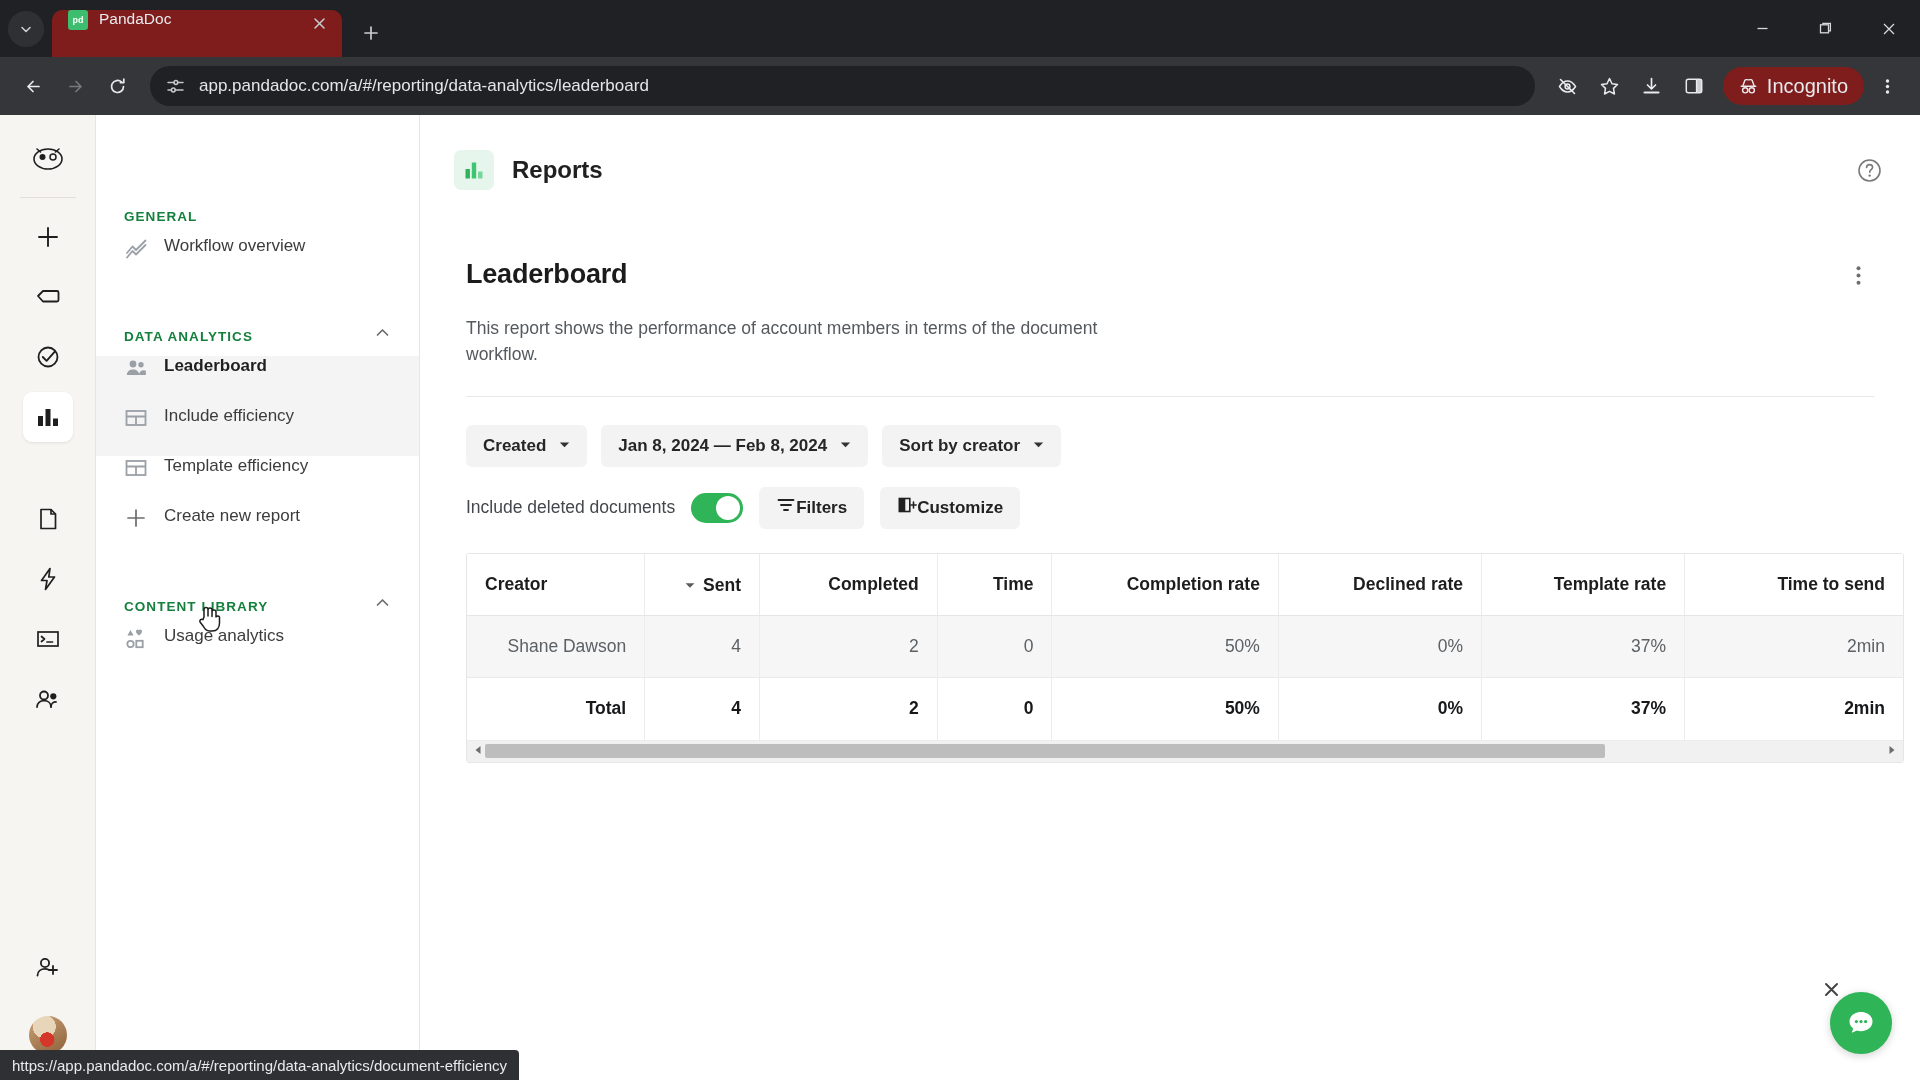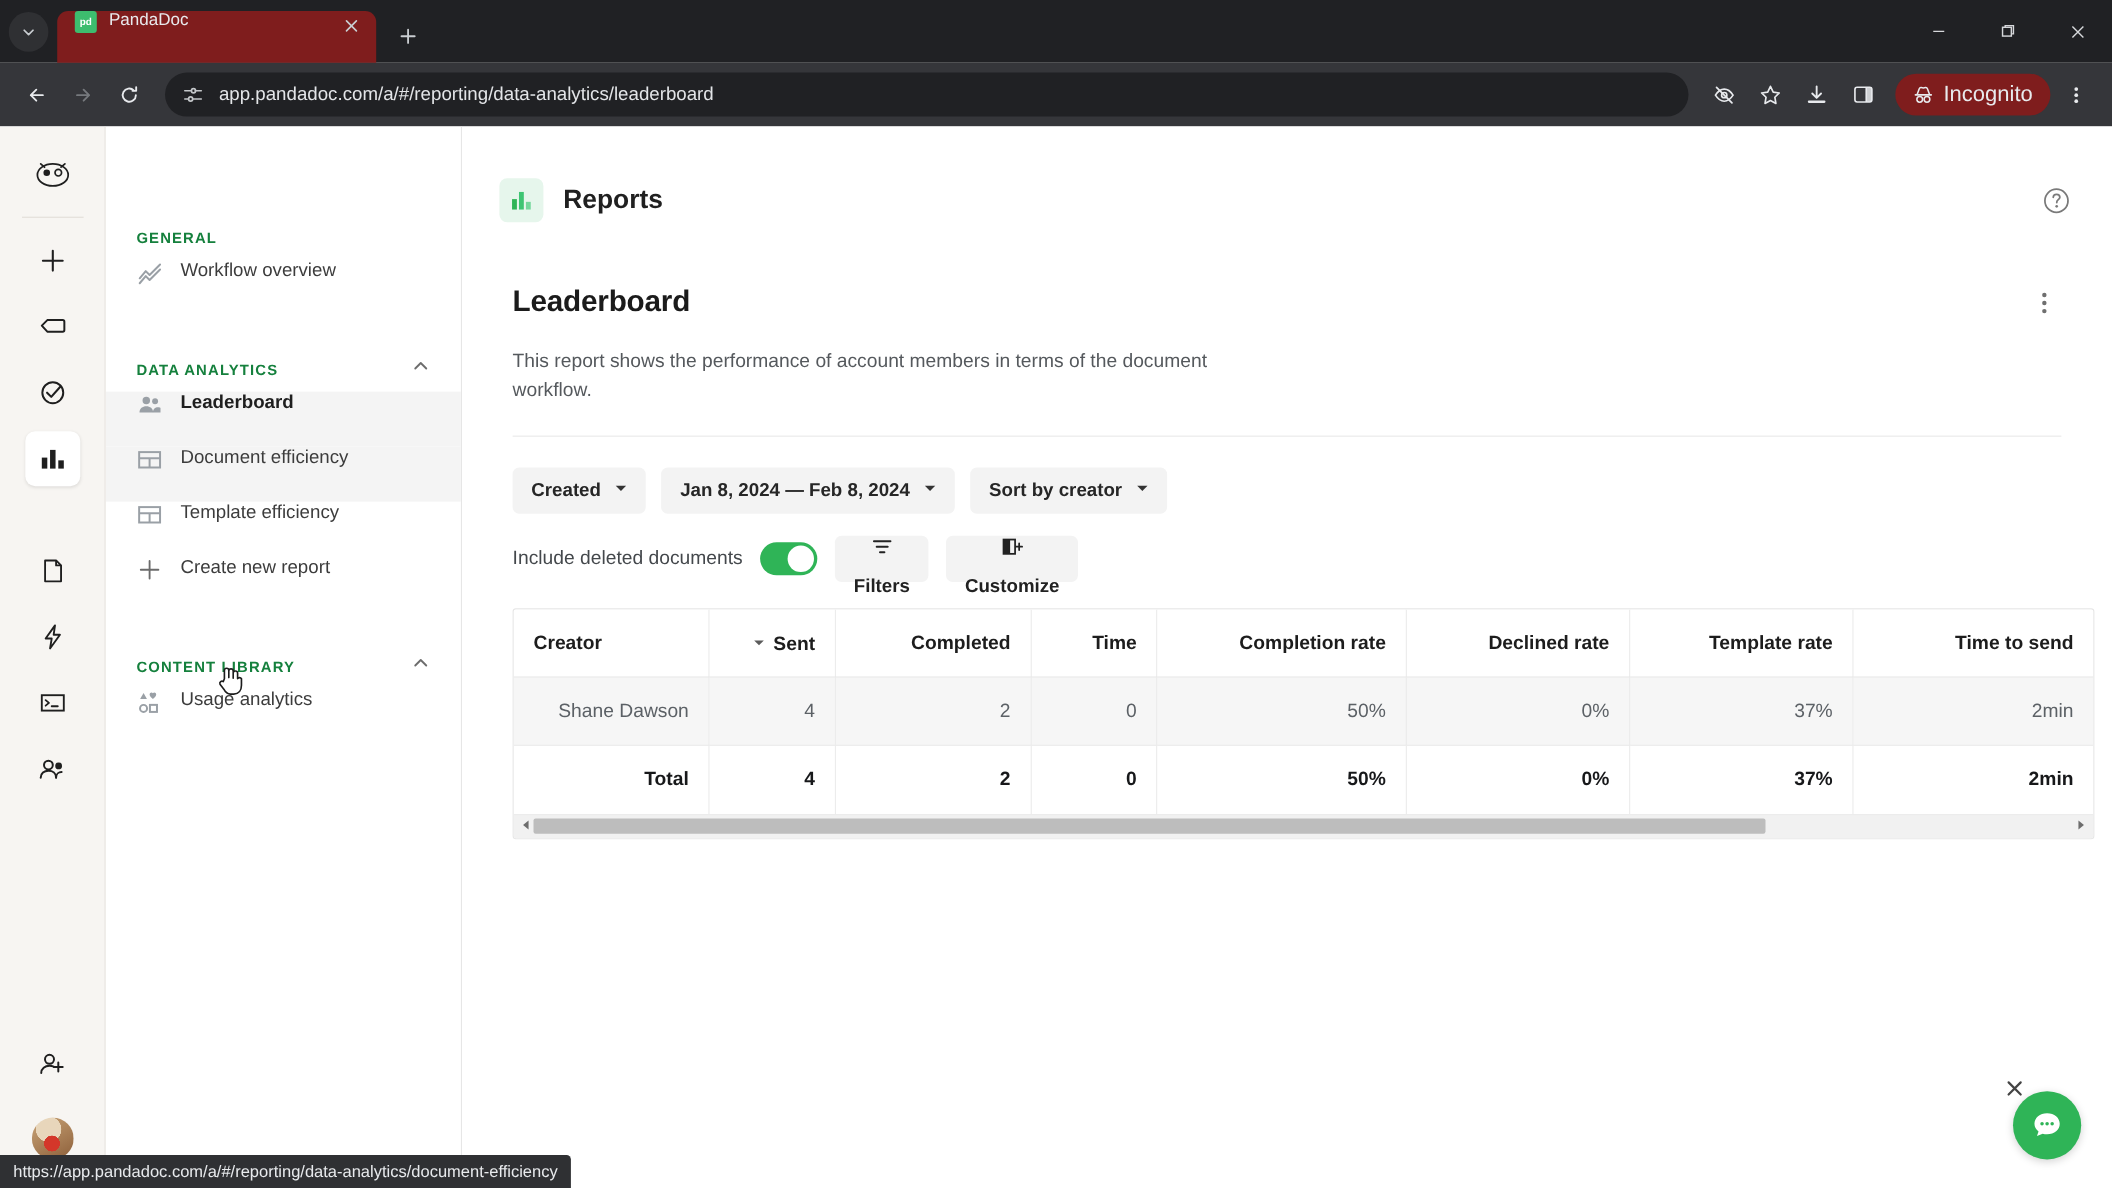--- a/index.html
+++ b/index.html
@@ -121,21 +121,21 @@
   }
   .nav-item .nicon { width: 24px; height: 24px; display: flex; align-items: center; justify-content: center; color: #9aa0a6; flex: 0 0 24px; }
   .nav-item.active { background: #f4f4f4; font-weight: bold; color: #1f1f1f; }
   .nav-item.hovered { background: #f4f4f4; }
   .nav-item.plain .nicon { color: #6b6b6b; }
 
   
   .main { flex: 1; position: relative; overflow: hidden; background: #fff; }
   .app-header {
     height: 94px; display: flex; align-items: center; padding: 16px 34px 0 0;
-    position: absolute; top: 12px; left: 0; right: 0; justify-content: flex-end;
+    position: absolute; top: 0; left: 0; right: 0; justify-content: flex-end;
   }
   .app-header-inner { display: flex; align-items: center; gap: 18px; padding-left: 34px; }
   .reports-icon {
     width: 40px; height: 40px; border-radius: 7px; background: #e6f6ec;
     display: flex; align-items: center; justify-content: center; flex: 0 0 40px;
   }
   .app-title { font-size: 24px; font-weight: bold; color: #202020; }
   .help-btn {
     margin-left: auto; width: 34px; height: 34px; color: #7a7a7a; cursor: pointer;
     display: flex; align-items: center; justify-content: center;
@@ -167,22 +167,22 @@
   .toggle {
     width: 52px; height: 30px; border-radius: 15px; background: #2fb457;
     position: relative; cursor: pointer; flex: 0 0 52px;
   }
   .toggle .knob {
     position: absolute; width: 24px; height: 24px; border-radius: 50%;
     background: #fff; top: 3px; right: 3px;
   }
   .btn-ghost {
     height: 42px; background: #f3f3f3; border-radius: 6px; display: flex;
-    align-items: center; gap: 11px; padding: 0 17px; font-size: 17px;
-    color: #222; font-weight: bold; cursor: pointer; flex-direction: column;
+    align-items: center; padding: 0 17px; font-size: 17px;
+    color: #222; font-weight: bold; cursor: pointer;
   }
 
   
   .table-wrap { margin-top: 24px; border: 1px solid #e6e6e6; border-radius: 3px; overflow: hidden; width: 1438px; }
   table { border-collapse: collapse; width: 100%; table-layout: fixed; }
   th, td {
     height: 62px; font-size: 17.5px; padding: 0 18px; border-right: 1px solid #ececec;
     white-space: nowrap;
   }
   th { font-weight: bold; color: #1d1d1d; text-align: right; border-bottom: 1px solid #e6e6e6; background: #fff; cursor: pointer; }
@@ -455,21 +455,21 @@
           </span>
           <span>Leaderboard</span>
         </div>
         <div class="nav-item hovered">
           <span class="nicon">
             <svg width="24" height="24" viewBox="0 0 24 24">
                 <rect x="2.5" y="5" width="19" height="14" stroke="#9aa0a6" stroke-width="1.8" fill="none"></rect>
                 <path d="M2.5 10.5 H21.5 M12 10.5 V19" stroke="#9aa0a6" stroke-width="1.8"></path>
               </svg>
           </span>
-          <span>Document efficiency</span>
+          <span>Include efficiency</span>
         </div>
         <div class="nav-item">
           <span class="nicon">
             <svg width="24" height="24" viewBox="0 0 24 24">
                 <rect x="2.5" y="5" width="19" height="14" stroke="#9aa0a6" stroke-width="1.8" fill="none"></rect>
                 <path d="M2.5 10.5 H21.5 M12 10.5 V19" stroke="#9aa0a6" stroke-width="1.8"></path>
               </svg>
           </span>
           <span>Template efficiency</span>
         </div>

